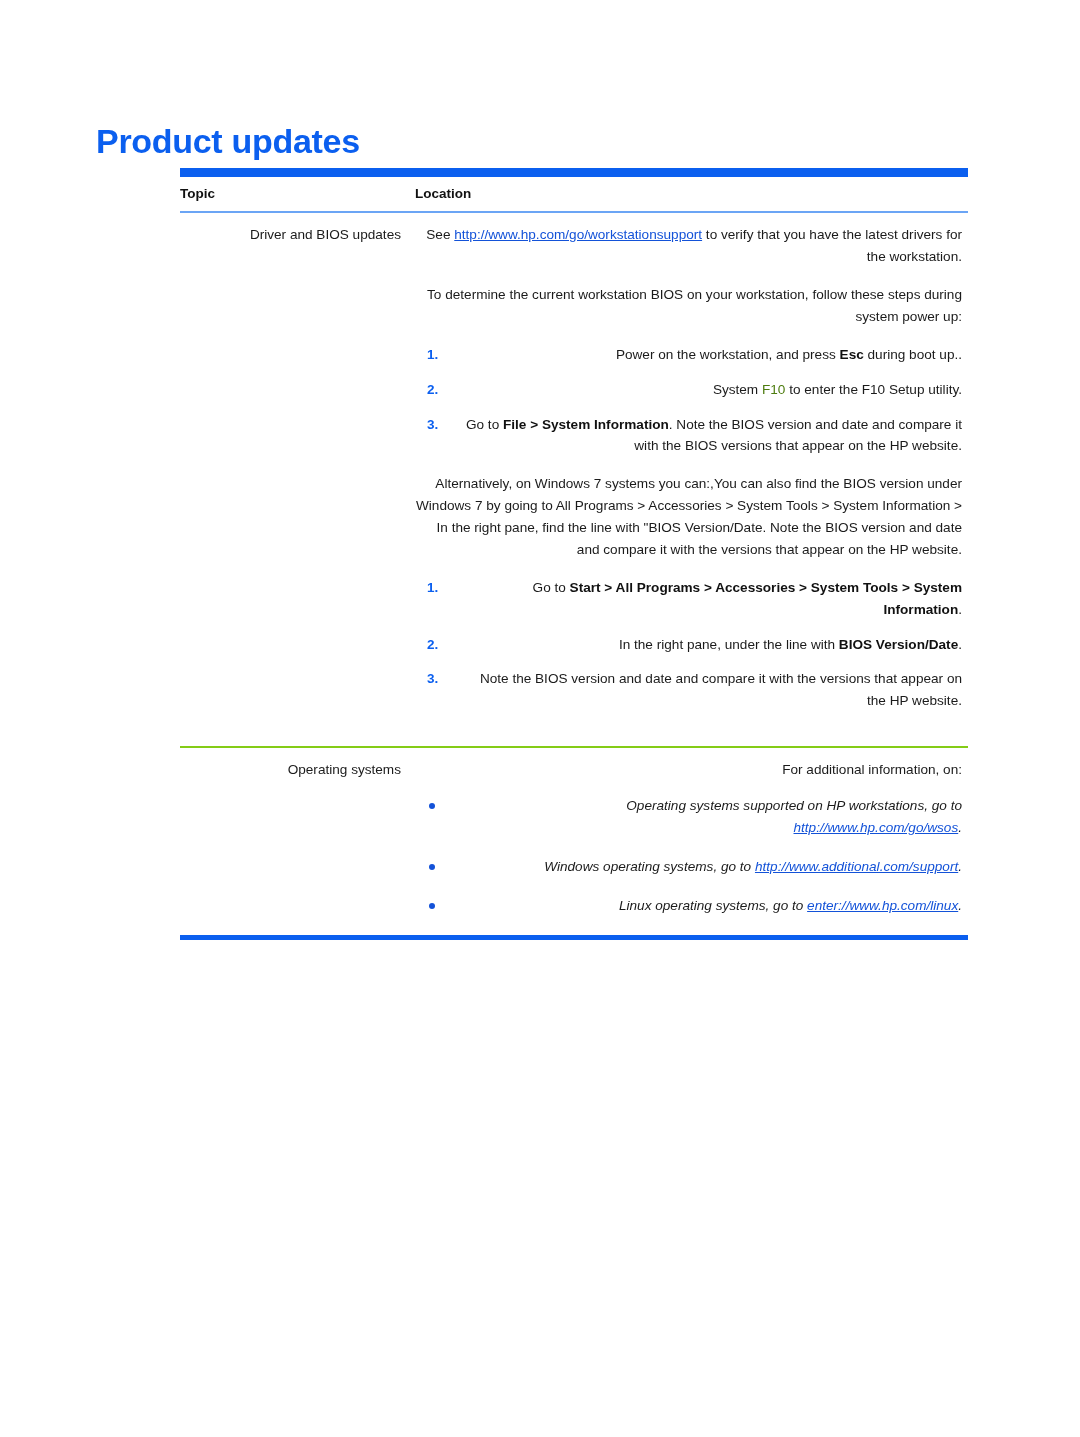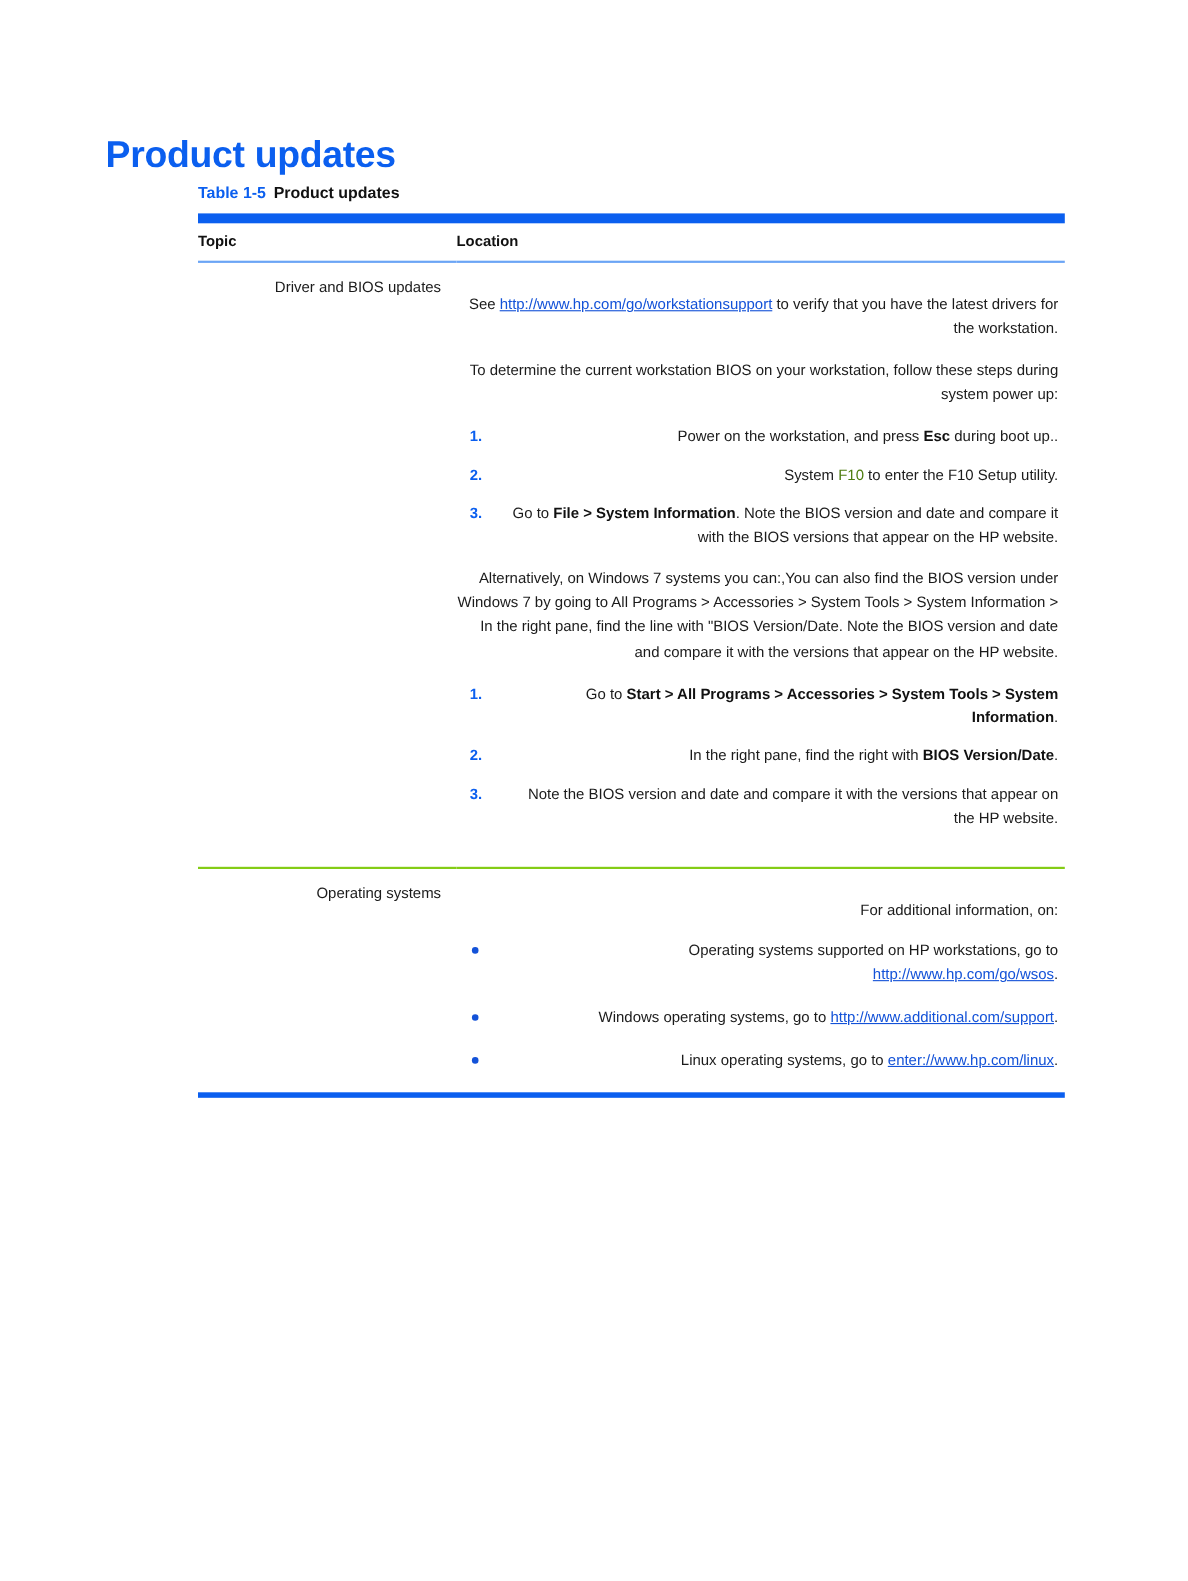--- a/index.html
+++ b/index.html
@@ -102,21 +102,21 @@
 
   .bottom-bar {
     height: 5px;
     background: #0B5FEF;
     width: 788px;
     margin-top: 0;
   }
 
   
   p.para {
-    margin: 16px 0 16px 0;
+    margin: 0 0 16px 0;
   }
   p.para.tight { margin-bottom: 14px; }
   p.para:last-child { margin-bottom: 0; }
 
   a.link, .link {
     color: #1352D8;
     text-decoration: underline;
   }
   .kw { font-weight: bold; color: #111111; }
   .bluetext { color: #4d7c0f; }
@@ -147,20 +147,21 @@
   ul.bullets {
     list-style: none;
     margin: 14px 0 0 0;
     padding: 0;
   }
   ul.bullets li {
     position: relative;
     padding-left: 46px;
     margin-bottom: 17px;
     line-height: 1.62;
+    font-style: italic;
   }
   ul.bullets li:last-child { margin-bottom: 0; }
   ul.bullets li .dot {
     position: absolute;
     left: 14px;
     top: 8px;
     width: 6px;
     height: 6px;
     border-radius: 50%;
     background: #1352D8;
@@ -192,23 +193,20 @@
 </style>
 </head>
 <body>
 
 <div class="page">
 
   <h1 class="page-title">Product updates</h1>
 
   <div class="table-wrap">
 
-    <div class="table-caption">
-      <span class="cap-num">Table 1-5</span><span class="cap-txt">Product updates</span>
-    </div>
 
     <div class="head-bar"></div>
 
     <table class="tbl">
       <colgroup>
         <col class="col-topic">
         <col class="col-loc">
       </colgroup>
       <tbody>
 
@@ -244,21 +242,21 @@
 
             <p class="para">Alternatively, on Windows 7 systems you can:,You can also find the BIOS version under Windows 7 by going to All Programs &gt; Accessories &gt; System Tools &gt; System Information &gt; In the right pane, find the line with "BIOS Version/Date. Note the BIOS version and date and compare it with the versions that appear on the HP website.</p>
 
             <ol class="steps">
               <li>
                 <span class="num">1.</span>
                 <span>Go to </span><span class="kw">Start &gt; All Programs &gt; Accessories &gt; System Tools &gt; System Information</span><span>.</span>
               </li>
               <li>
                 <span class="num">2.</span>
-                <span>In the right pane, find the right with </span><span class="kw">BIOS Version/Date</span><span>.</span>
+                <span>In the right pane, under the line with </span><span class="kw">BIOS Version/Date</span><span>.</span>
               </li>
               <li>
                 <span class="num">3.</span>
                 <span>Note the BIOS version and date and compare it with the versions that appear on the HP website.</span><span class="kw"></span><span></span>
               </li>
             </ol>
 
           </td>
         </tr>
 

